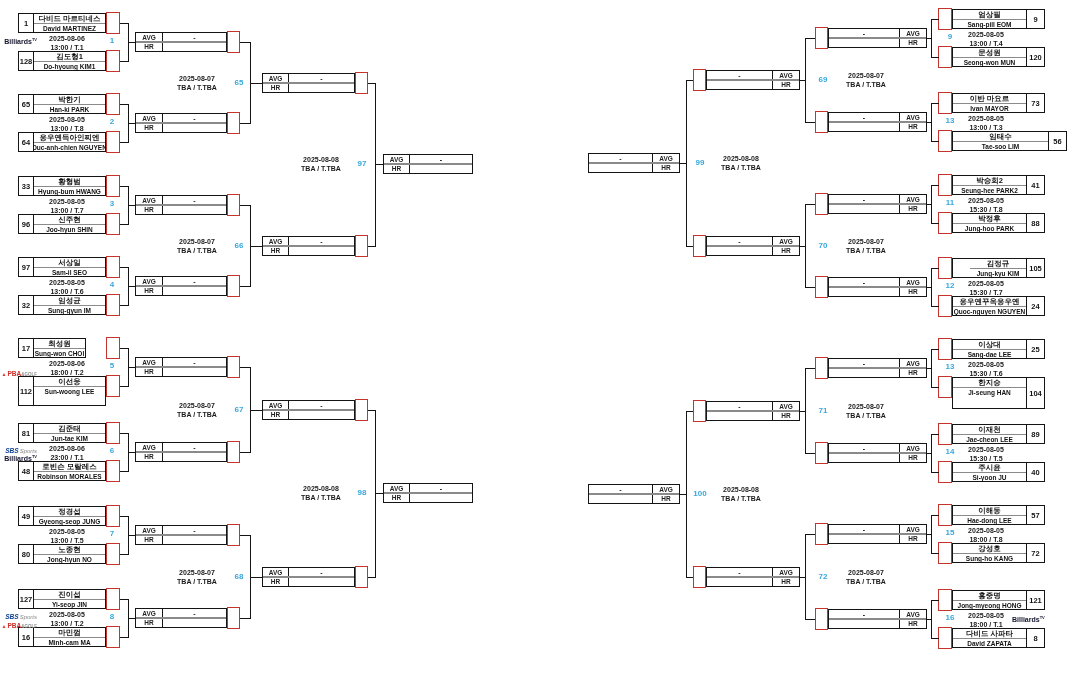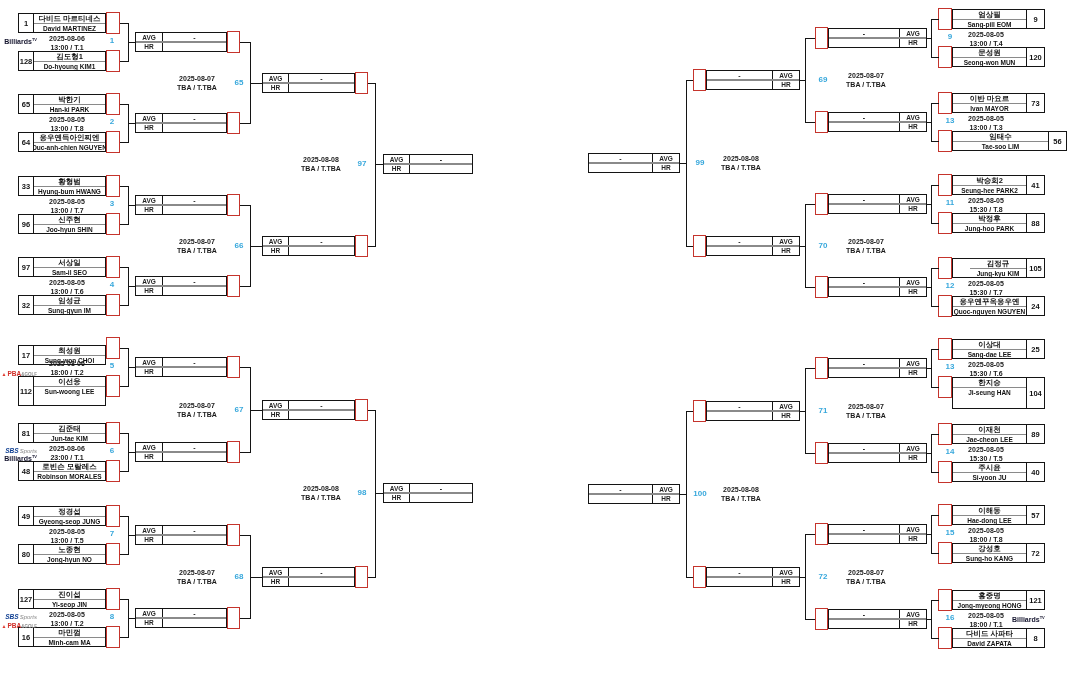--- a/index.html
+++ b/index.html
@@ -184,21 +184,21 @@
         <div class="rl">HR</div>
       </div>
       <div class="rwrap" style="left: 27px; right: 0px;">
         <div class="rv">-</div>
         <div class="rv"></div>
       </div>
       <div class="rdivider"></div>
     </div>
     <div class="scorec" style="position: absolute; left: 227px; top: 275px; width: 13px; height: 22px;"></div>
     <div style="position: absolute; left: 0px; top: 0px; width: 0px; height: 0px;"></div>
-    <div class="pbox" style="position: absolute; left: 18px; top: 345px; width: 88px; height: 20px;">
+    <div class="pbox" style="position: absolute; left: 18px; top: 338px; width: 68px; height: 20px;">
       <div class="pcell seedc br" style="left: 0px; width: 15px;">17</div>
       <div class="pcell namec" style="left: 15px; right: 0px;">
         <div class="krrow">최성원</div>
         <div class="enrow">Sung-won CHOI</div>
       </div>
     </div>
     <div class="scorec" style="position: absolute; left: 106px; top: 337px; width: 14px; height: 22px;"></div>
     <div class="pbox" style="position: absolute; left: 18px; top: 376px; width: 88px; height: 30px;">
       <div class="pcell seedc br" style="left: 0px; width: 15px;">112</div>
       <div class="pcell namec" style="left: 15px; right: 0px;">

